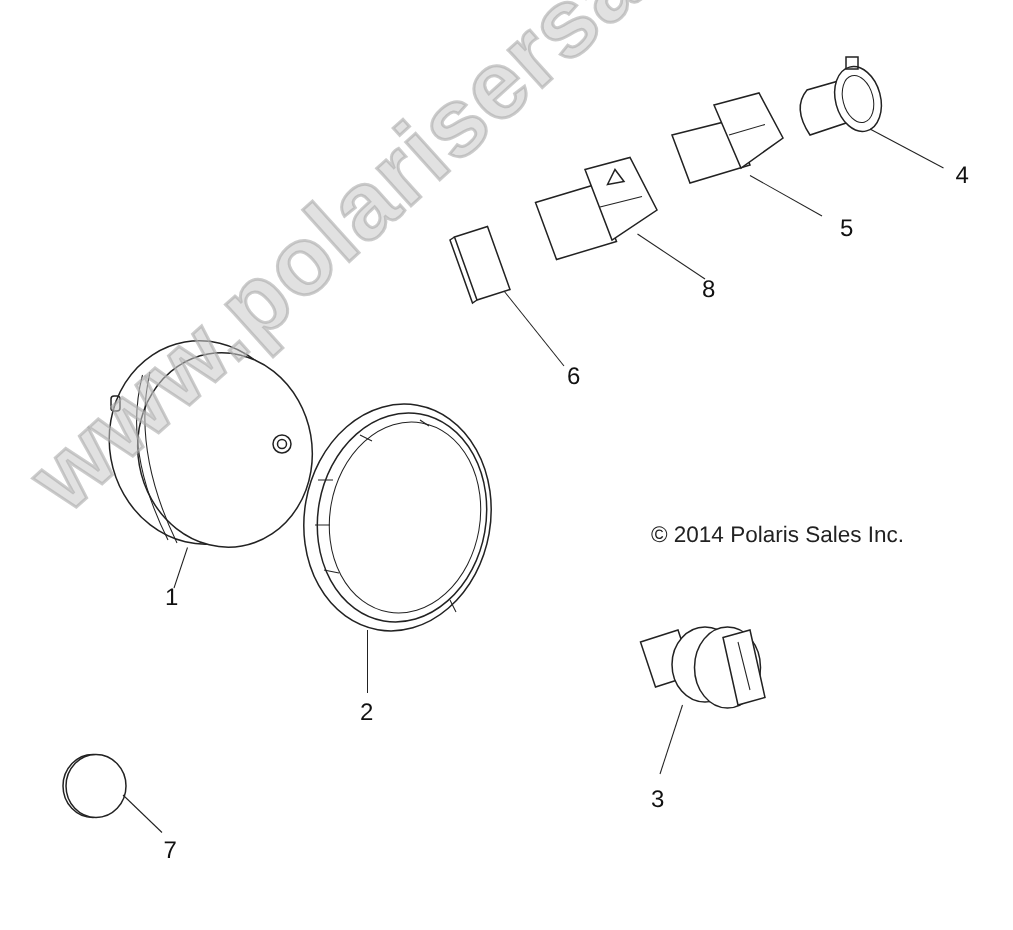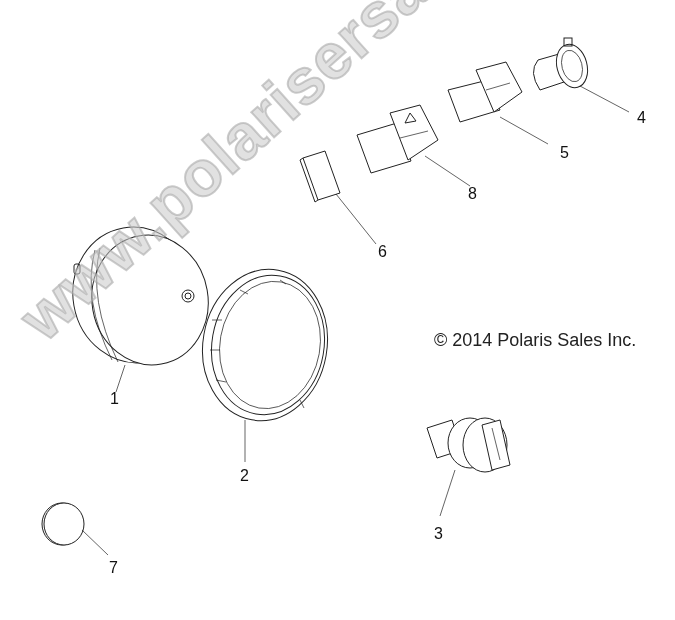--- a/index.html
+++ b/index.html
@@ -1,20 +1,20 @@
 <!DOCTYPE html>
 <html><head>
 <meta charset="utf-8">
 <style>
   html, body { margin: 0; padding: 0; background: #ffffff; }
   body { width: 675px; height: 620px; position: relative; overflow: hidden;
          font-family: "Liberation Sans", sans-serif; }
   .canvas { position: absolute; left: 0; top: 0; width: 675px; height: 620px; }
   .label { position: absolute; font-size: 16px; color: #111; line-height: 16px; }
-  .copyright { position: absolute; left: 434px; top: 330px; font-size: 18px; color: #222; white-space: nowrap; }
+  .copyright { position: absolute; left: 434px; top: 348px; font-size: 15px; color: #222; white-space: nowrap; }
   .watermark { position: absolute; left: 5px; top: 300px; font-size: 64px; font-weight: bold;
                color: rgba(200,200,200,0.55); -webkit-text-stroke: 2px rgba(170,170,170,0.6);
                transform: rotate(-42deg); transform-origin: left top; white-space: nowrap;
                letter-spacing: 1px; pointer-events: none; }
   svg .ln { stroke: #222; stroke-width: 1; fill: none; }
   svg .th { stroke: #222; stroke-width: 0.7; fill: none; }
   svg .fill { fill: #fff; stroke: #222; stroke-width: 1; }
 </style>
 </head>
 <body>

